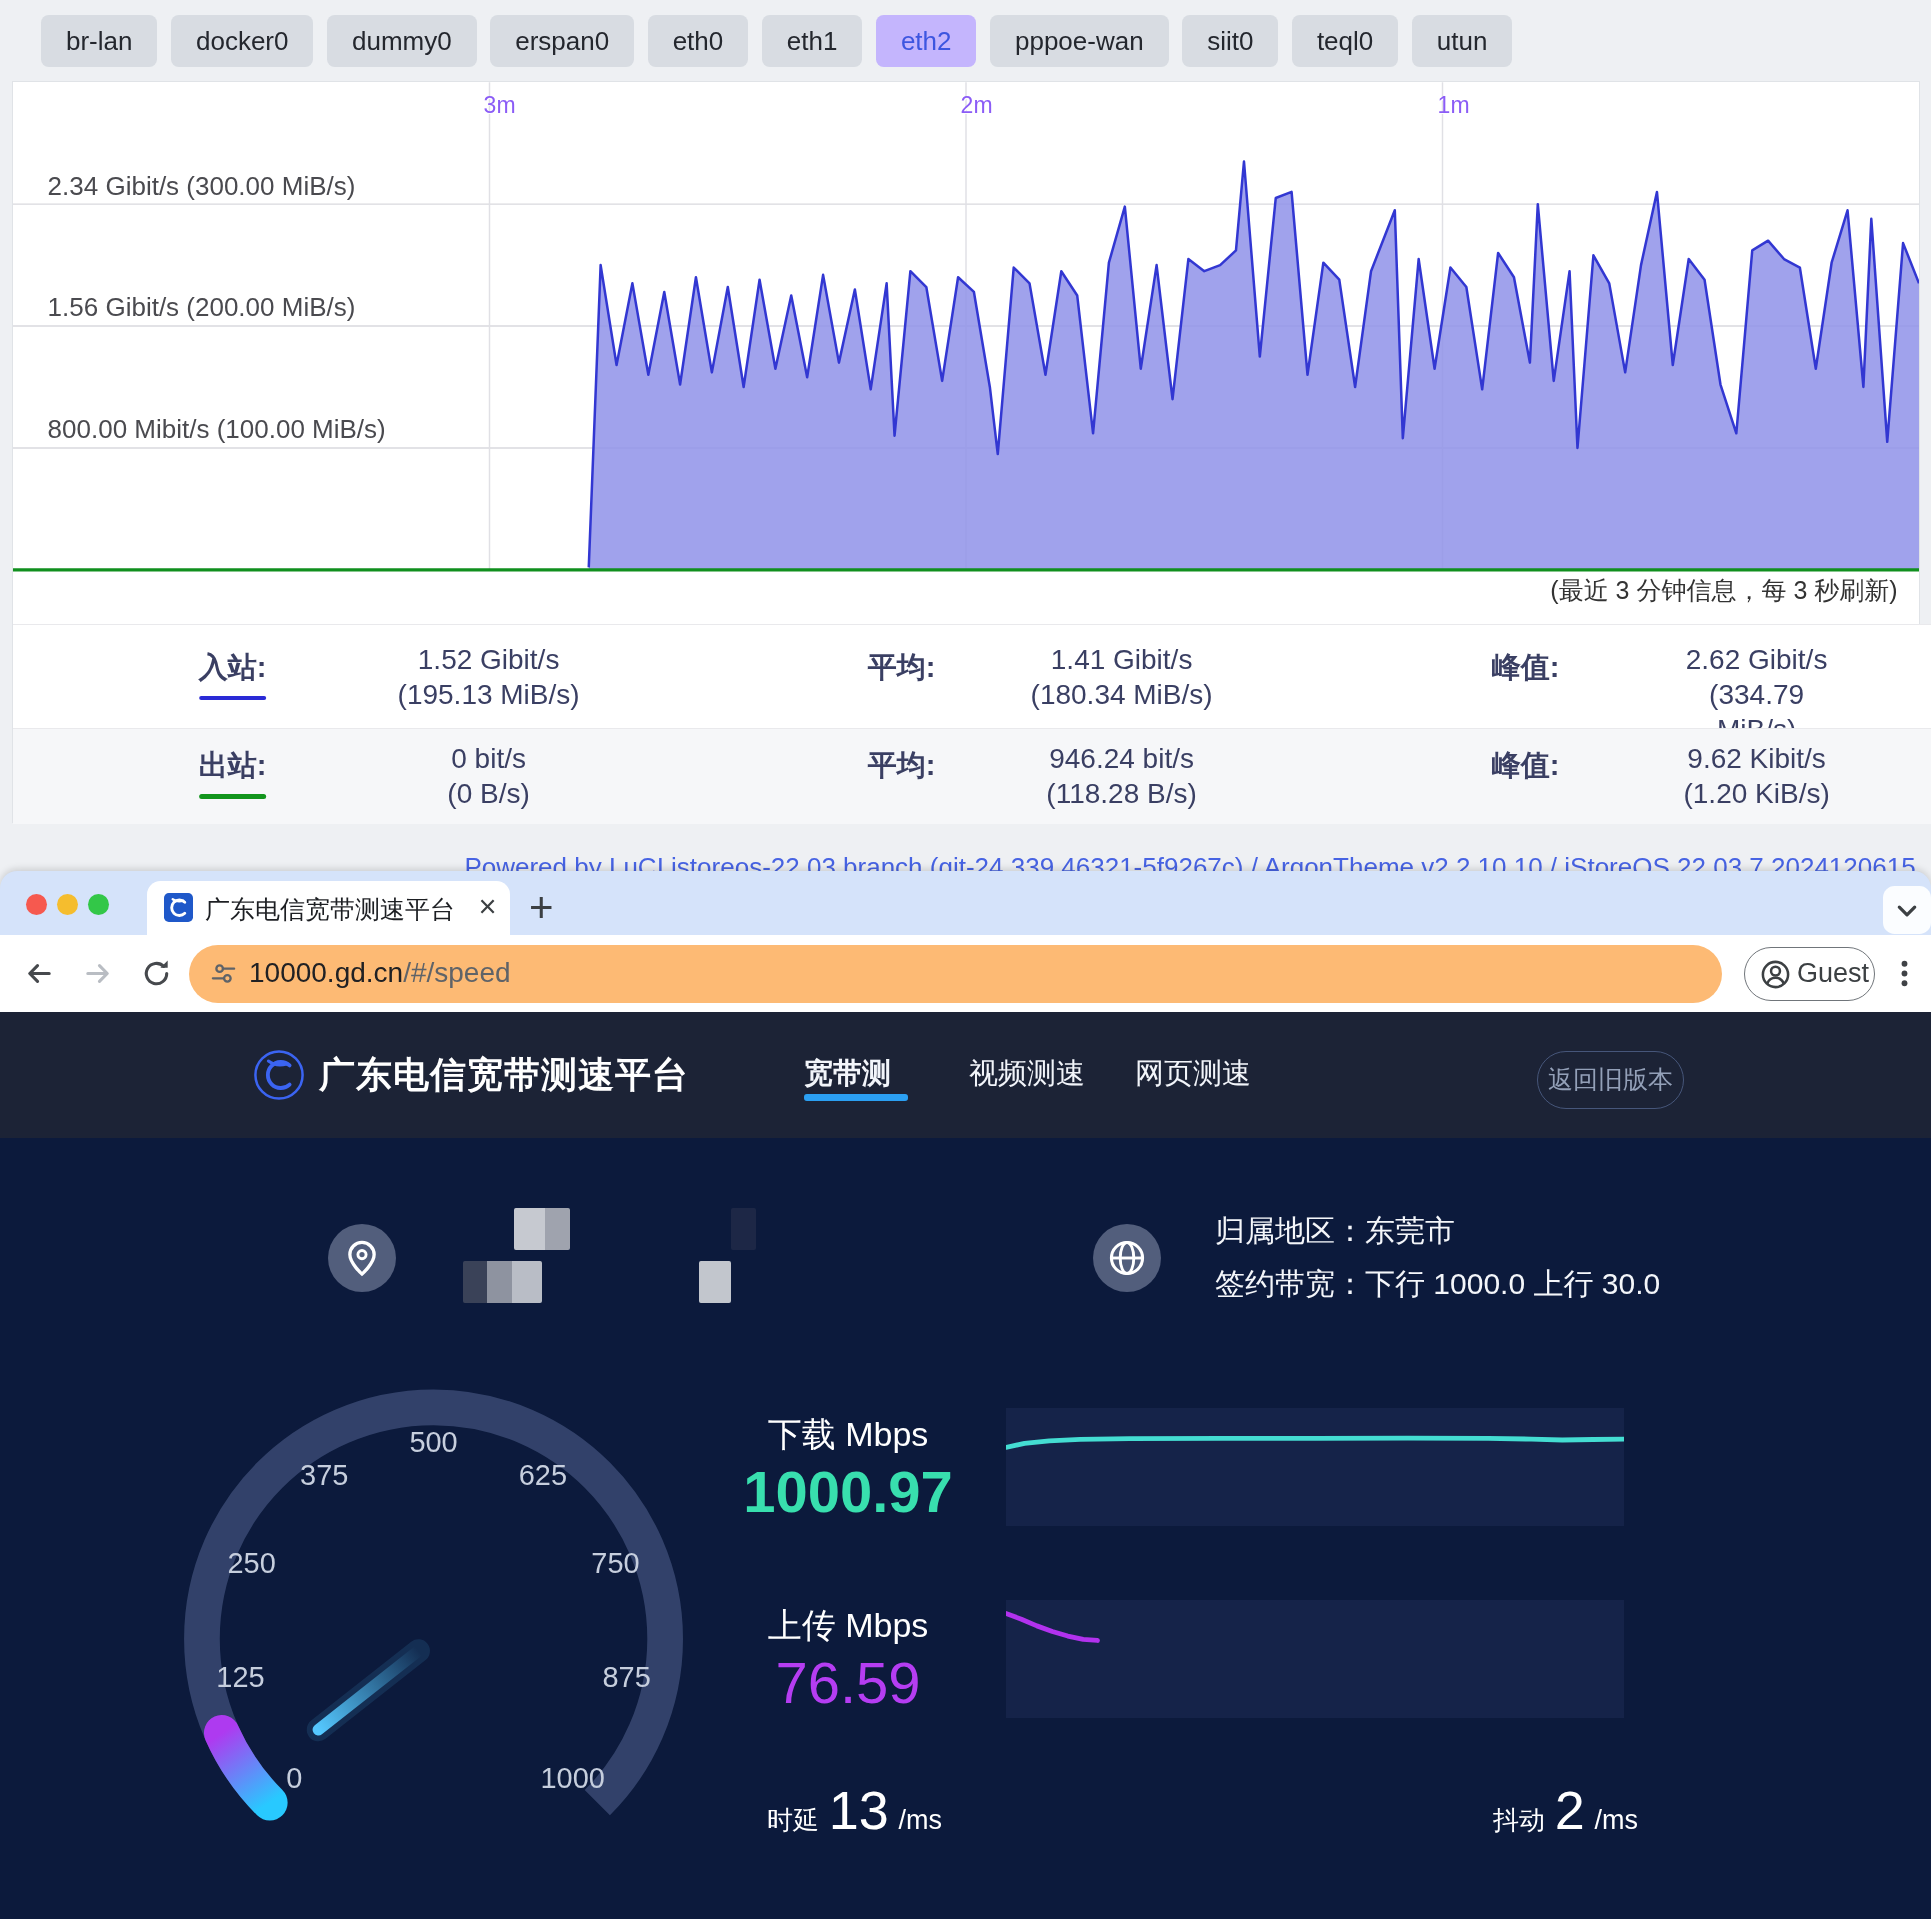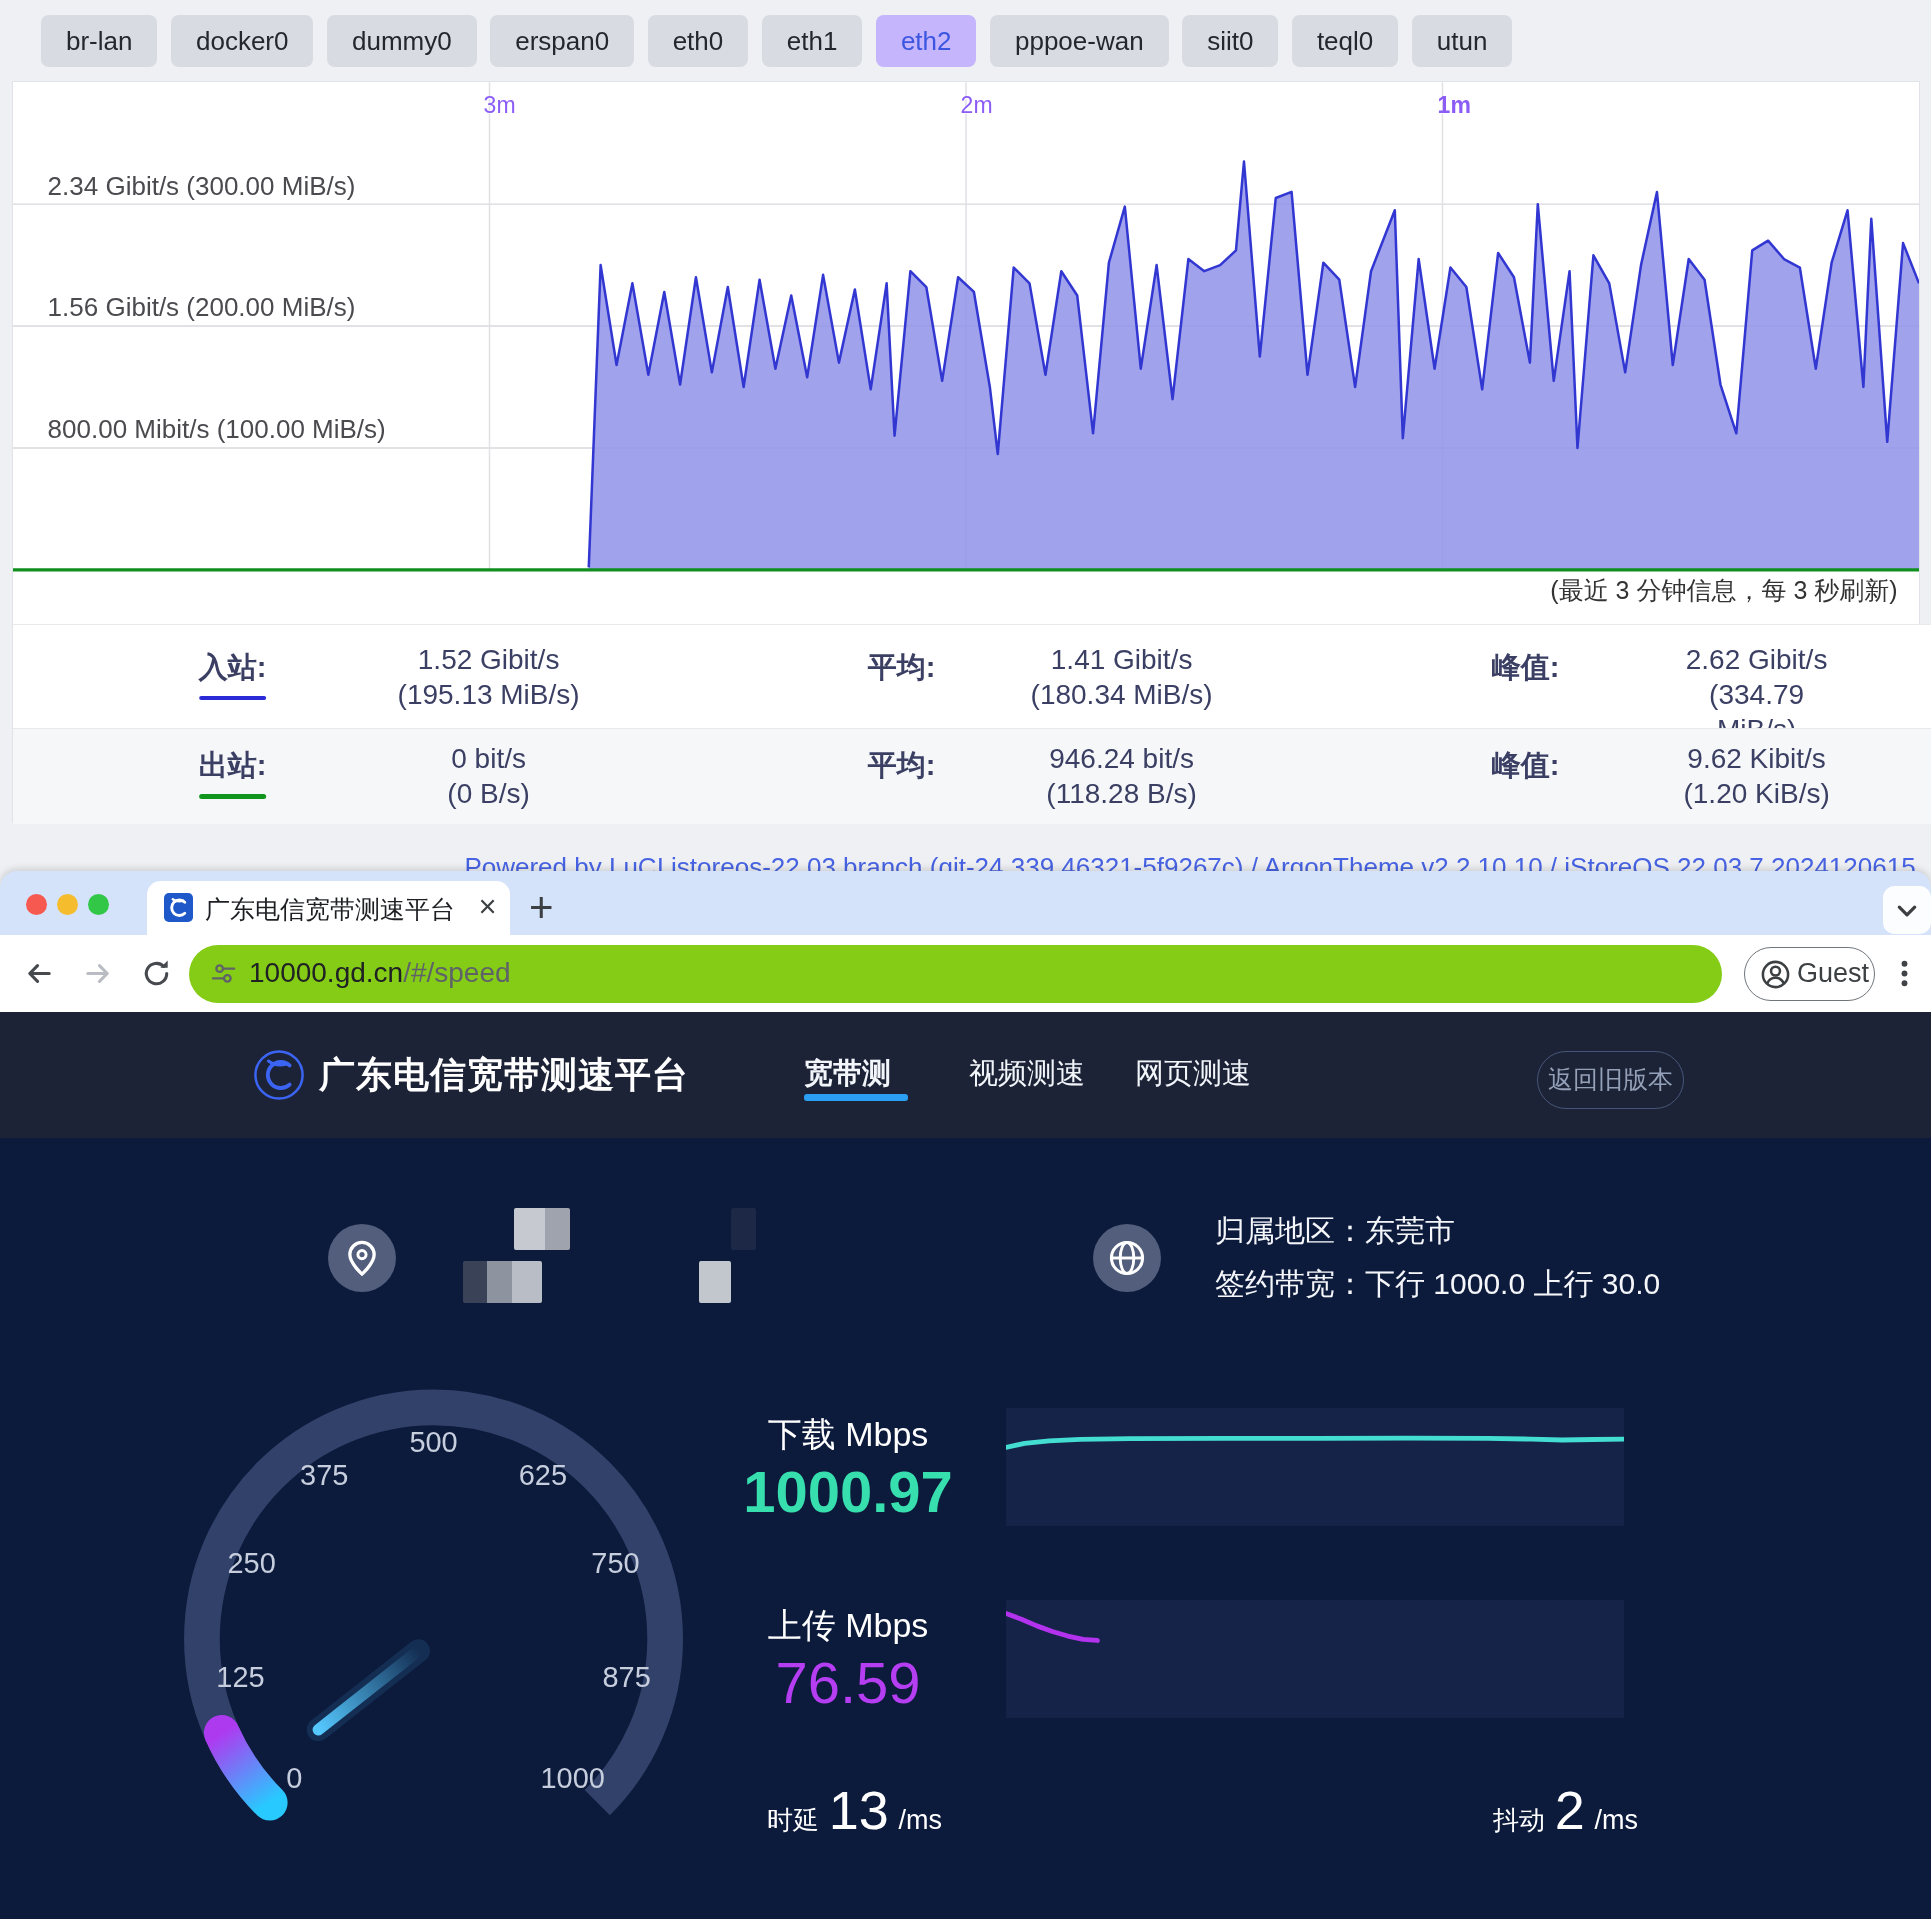--- a/index.html
+++ b/index.html
@@ -41,21 +41,21 @@
           border-radius:13.5px 13.5px 0 0; }
   .btab .fav { position:absolute; left:17.4px; top:12.6px; width:29px; height:29px; }
   .btab .ttl { position:absolute; left:58px; top:12.6px; width:270px; font-size:25px; color:#1d1f23;
                white-space:nowrap; overflow:hidden; }
   .btab .cls { position:absolute; right:13.5px; top:8.7px; font-size:31px; color:#3c4043; line-height:35px; }
   .newtab { position:absolute; left:529px; top:13.5px; font-size:42px; font-weight:300; color:#3c4043; line-height:46px; }
   .chevbtn { position:absolute; left:1883px; top:15.4px; width:48px; height:48px; background:#fbfdff; border-radius:11.6px; }
 
   .toolbar { position:absolute; left:0; top:64px; width:1931px; height:77px; background:#fff; }
   .navic { position:absolute; top:21px; width:35px; height:35px; }
-  .urlpill { position:absolute; left:189px; top:9.7px; width:1533px; height:58px; border-radius:29px; background:#84cc16; }
+  .urlpill { position:absolute; left:189px; top:9.7px; width:1533px; height:58px; border-radius:29px; background:#fdba74; }
   .urltxt { position:absolute; left:60px; top:12.6px; font-size:28px; color:#202124; white-space:nowrap; }
   .urltxt .path { color:#5f6368; }
   .guest { position:absolute; left:1744px; top:11.6px; width:131px; height:54px; border:1.9px solid #70757a;
            border-radius:27px; }
   .guest .glab { position:absolute; left:52px; top:10.6px; font-size:27px; color:#3c4043; }
 
   
   .site { position:absolute; left:0; top:141px; width:1931px; height:908px; background:#0c1a3c; }
   .shead { position:absolute; left:0; top:0; width:1931px; height:126px; background:#1c2336; }
   .brand { position:absolute; left:319px; top:0; height:126px; line-height:126px;
@@ -116,21 +116,21 @@
           <path d="M596.3,505 L596.3,502.5 L608.6,189.4 L625.1,292.9 L641.5,208.3 L658.0,303.0 L674.5,217.2 L690.9,313.1 L707.3,202.0 L723.8,300.5 L740.3,212.1 L756.7,315.6 L773.2,204.5 L789.6,296.7 L806.0,220.9 L822.5,305.5 L839.0,199.5 L855.4,290.4 L871.9,214.6 L888.3,318.1 L904.8,208.3 L913.0,366.1 L929.4,195.7 L945.9,212.1 L962.3,309.3 L978.8,202.0 L995.2,217.2 L1011.7,315.6 L1019.9,385.1 L1036.4,191.9 L1052.8,208.3 L1069.3,303.0 L1085.7,195.7 L1102.2,220.9 L1118.6,363.6 L1135.0,186.9 L1151.5,128.8 L1168.0,296.7 L1184.4,189.4 L1200.9,328.3 L1217.3,183.1 L1233.8,195.7 L1250.2,189.4 L1266.6,174.2 L1274.9,82.1 L1291.3,284.1 L1307.8,119.9 L1324.2,113.6 L1340.7,303.0 L1357.1,186.9 L1373.6,204.5 L1390.0,315.6 L1406.5,195.7 L1431.1,132.6 L1439.4,368.6 L1455.8,183.1 L1472.3,296.7 L1488.7,191.9 L1505.2,212.1 L1521.6,318.1 L1538.1,176.8 L1554.5,202.0 L1571.0,290.4 L1579.2,126.3 L1595.7,309.3 L1612.1,195.7 L1620.3,378.8 L1636.8,179.3 L1653.2,208.3 L1669.7,300.5 L1686.1,189.4 L1702.6,113.6 L1719.0,292.9 L1735.5,183.1 L1751.9,204.5 L1768.4,313.1 L1784.8,363.6 L1801.3,174.2 L1817.7,164.1 L1834.2,183.1 L1850.6,191.9 L1867.1,296.7 L1883.5,186.9 L1900.0,132.6 L1916.4,315.6 L1924.6,141.4 L1941.1,372.4 L1957.5,166.6 L1974.0,208.3 L1974.0,505 Z" fill="#8f92e9" fill-opacity="0.85" stroke="none"></path>
           <path d="M596.3,502.5 L608.6,189.4 L625.1,292.9 L641.5,208.3 L658.0,303.0 L674.5,217.2 L690.9,313.1 L707.3,202.0 L723.8,300.5 L740.3,212.1 L756.7,315.6 L773.2,204.5 L789.6,296.7 L806.0,220.9 L822.5,305.5 L839.0,199.5 L855.4,290.4 L871.9,214.6 L888.3,318.1 L904.8,208.3 L913.0,366.1 L929.4,195.7 L945.9,212.1 L962.3,309.3 L978.8,202.0 L995.2,217.2 L1011.7,315.6 L1019.9,385.1 L1036.4,191.9 L1052.8,208.3 L1069.3,303.0 L1085.7,195.7 L1102.2,220.9 L1118.6,363.6 L1135.0,186.9 L1151.5,128.8 L1168.0,296.7 L1184.4,189.4 L1200.9,328.3 L1217.3,183.1 L1233.8,195.7 L1250.2,189.4 L1266.6,174.2 L1274.9,82.1 L1291.3,284.1 L1307.8,119.9 L1324.2,113.6 L1340.7,303.0 L1357.1,186.9 L1373.6,204.5 L1390.0,315.6 L1406.5,195.7 L1431.1,132.6 L1439.4,368.6 L1455.8,183.1 L1472.3,296.7 L1488.7,191.9 L1505.2,212.1 L1521.6,318.1 L1538.1,176.8 L1554.5,202.0 L1571.0,290.4 L1579.2,126.3 L1595.7,309.3 L1612.1,195.7 L1620.3,378.8 L1636.8,179.3 L1653.2,208.3 L1669.7,300.5 L1686.1,189.4 L1702.6,113.6 L1719.0,292.9 L1735.5,183.1 L1751.9,204.5 L1768.4,313.1 L1784.8,363.6 L1801.3,174.2 L1817.7,164.1 L1834.2,183.1 L1850.6,191.9 L1867.1,296.7 L1883.5,186.9 L1900.0,132.6 L1916.4,315.6 L1924.6,141.4 L1941.1,372.4 L1957.5,166.6 L1974.0,208.3" fill="none" stroke="#3237d2" stroke-width="2.6" stroke-linejoin="round"></path>
           <line x1="0" y1="505" x2="1974" y2="505" stroke="#108f1e" stroke-width="3.5"></line>
         </svg>
 
       <div class="ylab" style="top:89px;">2.34 Gibit/s (300.00 MiB/s)</div>
       <div class="ylab" style="top:210px;">1.56 Gibit/s (200.00 MiB/s)</div>
       <div class="ylab" style="top:332px;">800.00 Mibit/s (100.00 MiB/s)</div>
       <div class="xlab" style="left:471px;">3m</div>
       <div class="xlab" style="left:948px;">2m</div>
-      <div class="xlab" style="left:1425px;font-weight:bold;">1m</div>
+      <div class="xlab" style="left:1425px;">1m</div>
 
       <div class="chart-note">(最近 3 分钟信息，每 3 秒刷新)</div>
 
       <div class="srow r1">
         <div class="scell lab" style="left:220px;">
           <span>入站:</span>
           <span class="uline" style="background:#2a2ad6;"></span>
         </div>
         <div class="scell val" style="left:476px;">
           <div>1.52 Gibit/s</div>

